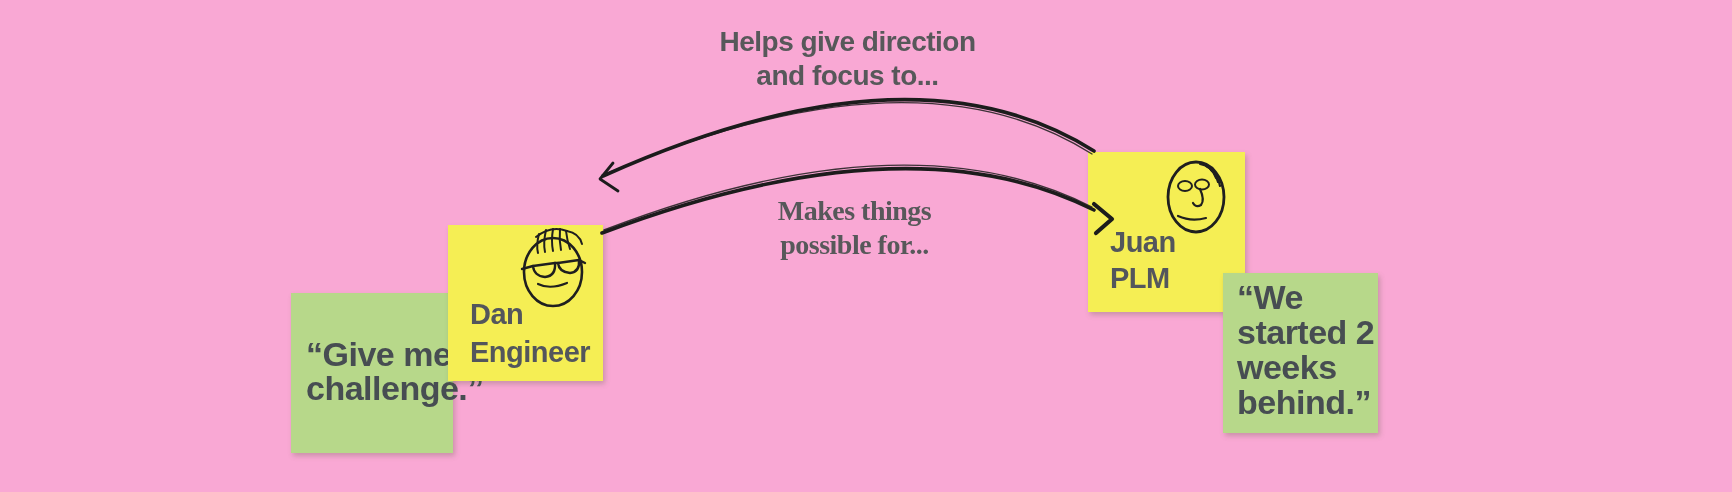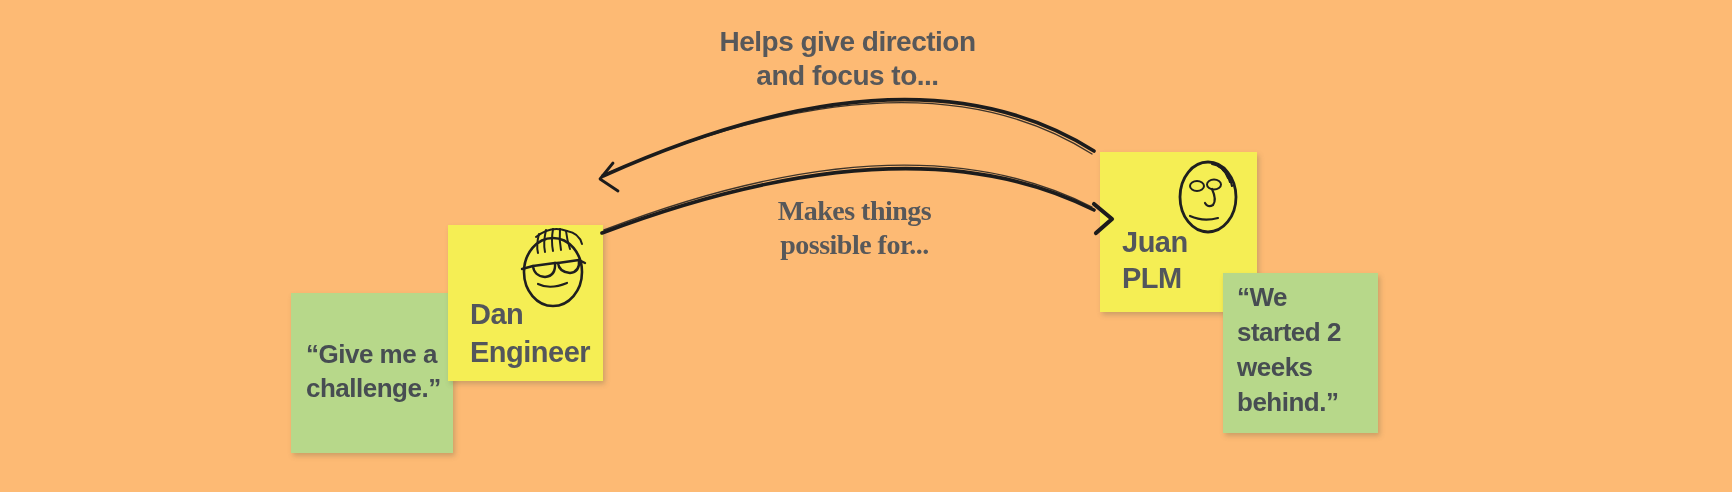--- a/index.html
+++ b/index.html
@@ -1,40 +1,40 @@
 <!DOCTYPE html>
 <html><head>
 <meta charset="utf-8">
 <style>
   html,body{margin:0;padding:0;background:#ffffff;}
   .stage{
-    position:relative;width:1732px;height:492px;background:#fdba74;
+    position:relative;width:1732px;height:492px;background:#f9a8d4;
     font-family:"Liberation Sans",sans-serif;overflow:hidden;
   }
   .note{position:absolute;box-shadow:2px 3px 5px rgba(95,95,70,.30);}
   .note.yellow{background:#f5ee54;}
   .note.green{background:#b7d88a;}
   .pname{
     position:absolute;font-weight:bold;font-size:29px;line-height:38px;
     letter-spacing:-0.5px;color:#53565c;white-space:pre-line;
   }
   .quote{
-    position:absolute;font-weight:bold;font-size:26px;line-height:34px;
+    position:absolute;font-weight:bold;font-size:34px;line-height:34px;
     letter-spacing:-0.5px;color:#474d52;white-space:pre-line;
   }
   .hint{
     position:absolute;font-weight:bold;font-size:28px;line-height:34px;
     letter-spacing:-0.5px;color:#57585a;text-align:center;white-space:pre-line;z-index:4;
   }
   .arrows{position:absolute;left:0;top:0;z-index:3;pointer-events:none;}
   .face{position:absolute;left:0;top:0;}
   
   #note-dan-quote{left:291px;top:293px;width:162px;height:160px;z-index:1;}
   #note-dan{left:448px;top:177px;width:155px;height:156px;z-index:2;margin-top:48px;}
-  #note-juan{left:1088px;top:152px;width:157px;height:160px;z-index:1;margin-left:12px;}
+  #note-juan{left:1088px;top:152px;width:157px;height:160px;z-index:1;}
   #note-juan-quote{left:1223px;top:273px;width:155px;height:160px;z-index:2;}
   #label-top{left:645px;top:25px;width:405px;}
   #label-bottom{left:652px;top:194px;width:405px;font-family:Liberation Serif, serif;}
   #dan-name{left:22px;top:70px;}
   #juan-name{left:22px;top:72px;line-height:36px;}
   #dan-quote-text{left:15px;top:44px;}
   #juan-quote-text{left:14px;top:7px;line-height:35px;}
 </style>
 </head>
 <body>

